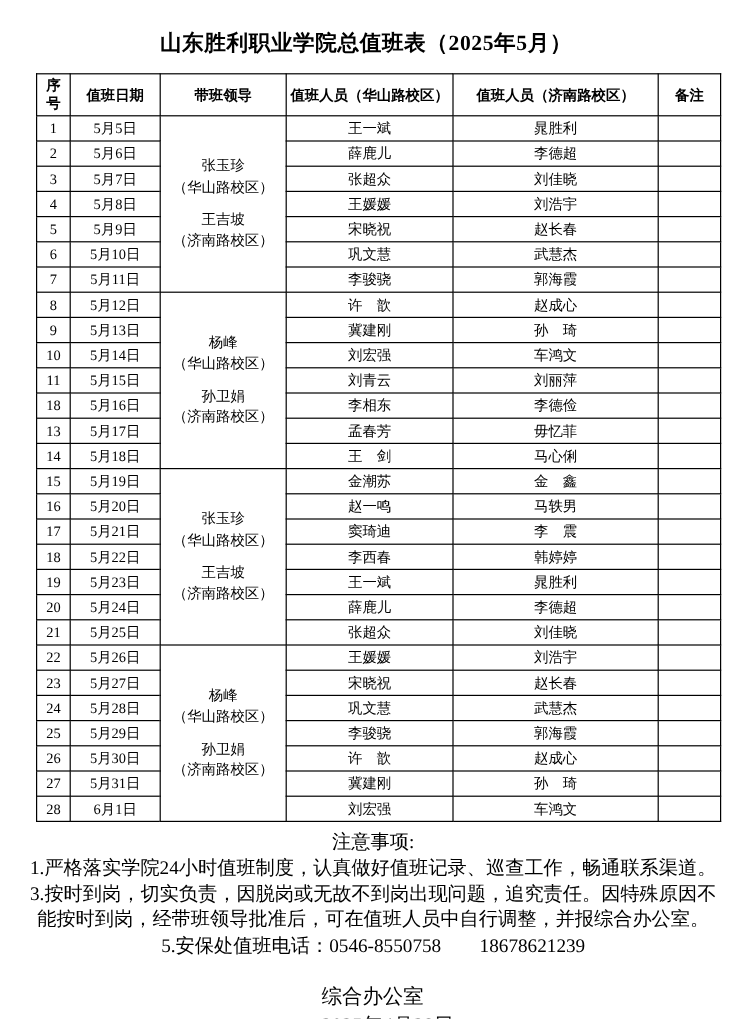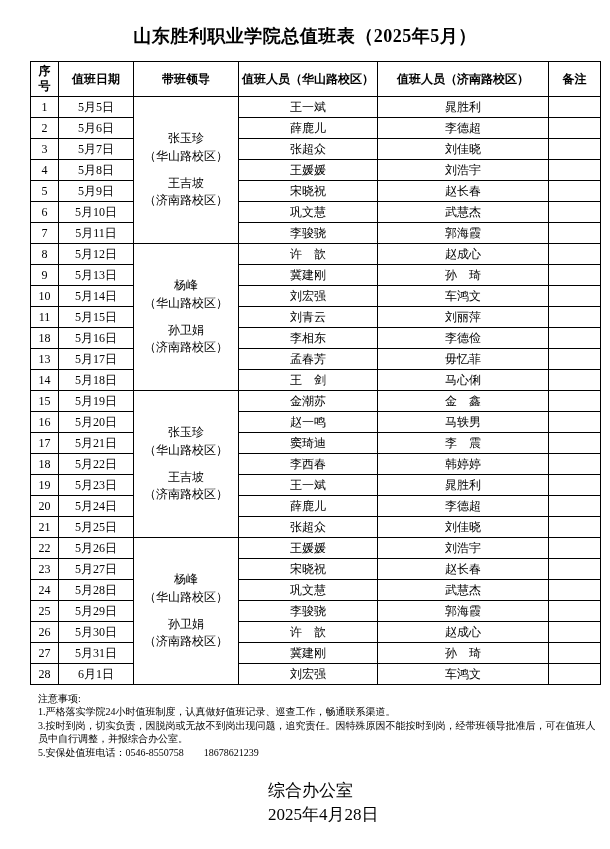--- a/index.html
+++ b/index.html
@@ -20,22 +20,22 @@
   .duty-table th, .duty-table td {
     border: 1px solid #000; text-align: center; vertical-align: middle;
     padding: 0; font-size: 12px; overflow: hidden;
   }
   .duty-table th { font-weight: bold; height: 34px; }
   .th-no { white-space: pre-line; line-height: 1.25; }
   .duty-table tbody td { height: 20px; }
   .leader-cell { line-height: 1.45; }
   .leader-block + .leader-block { margin-top: 10px; }
   .notes {
-    margin: 7px 10px 0 38px;
-    font-size: 10px; line-height: 1.34;
+    margin: 7px 10px 0 22px;
+    font-size: 16px; line-height: 1.34; text-align: center;
   }
   .signature {
     margin: 20px 0 0 268px; width: 165px;
     font-size: 17px; line-height: 1.4;
   }
 </style>
 </head>
 <body>
 
 <div class="page">

